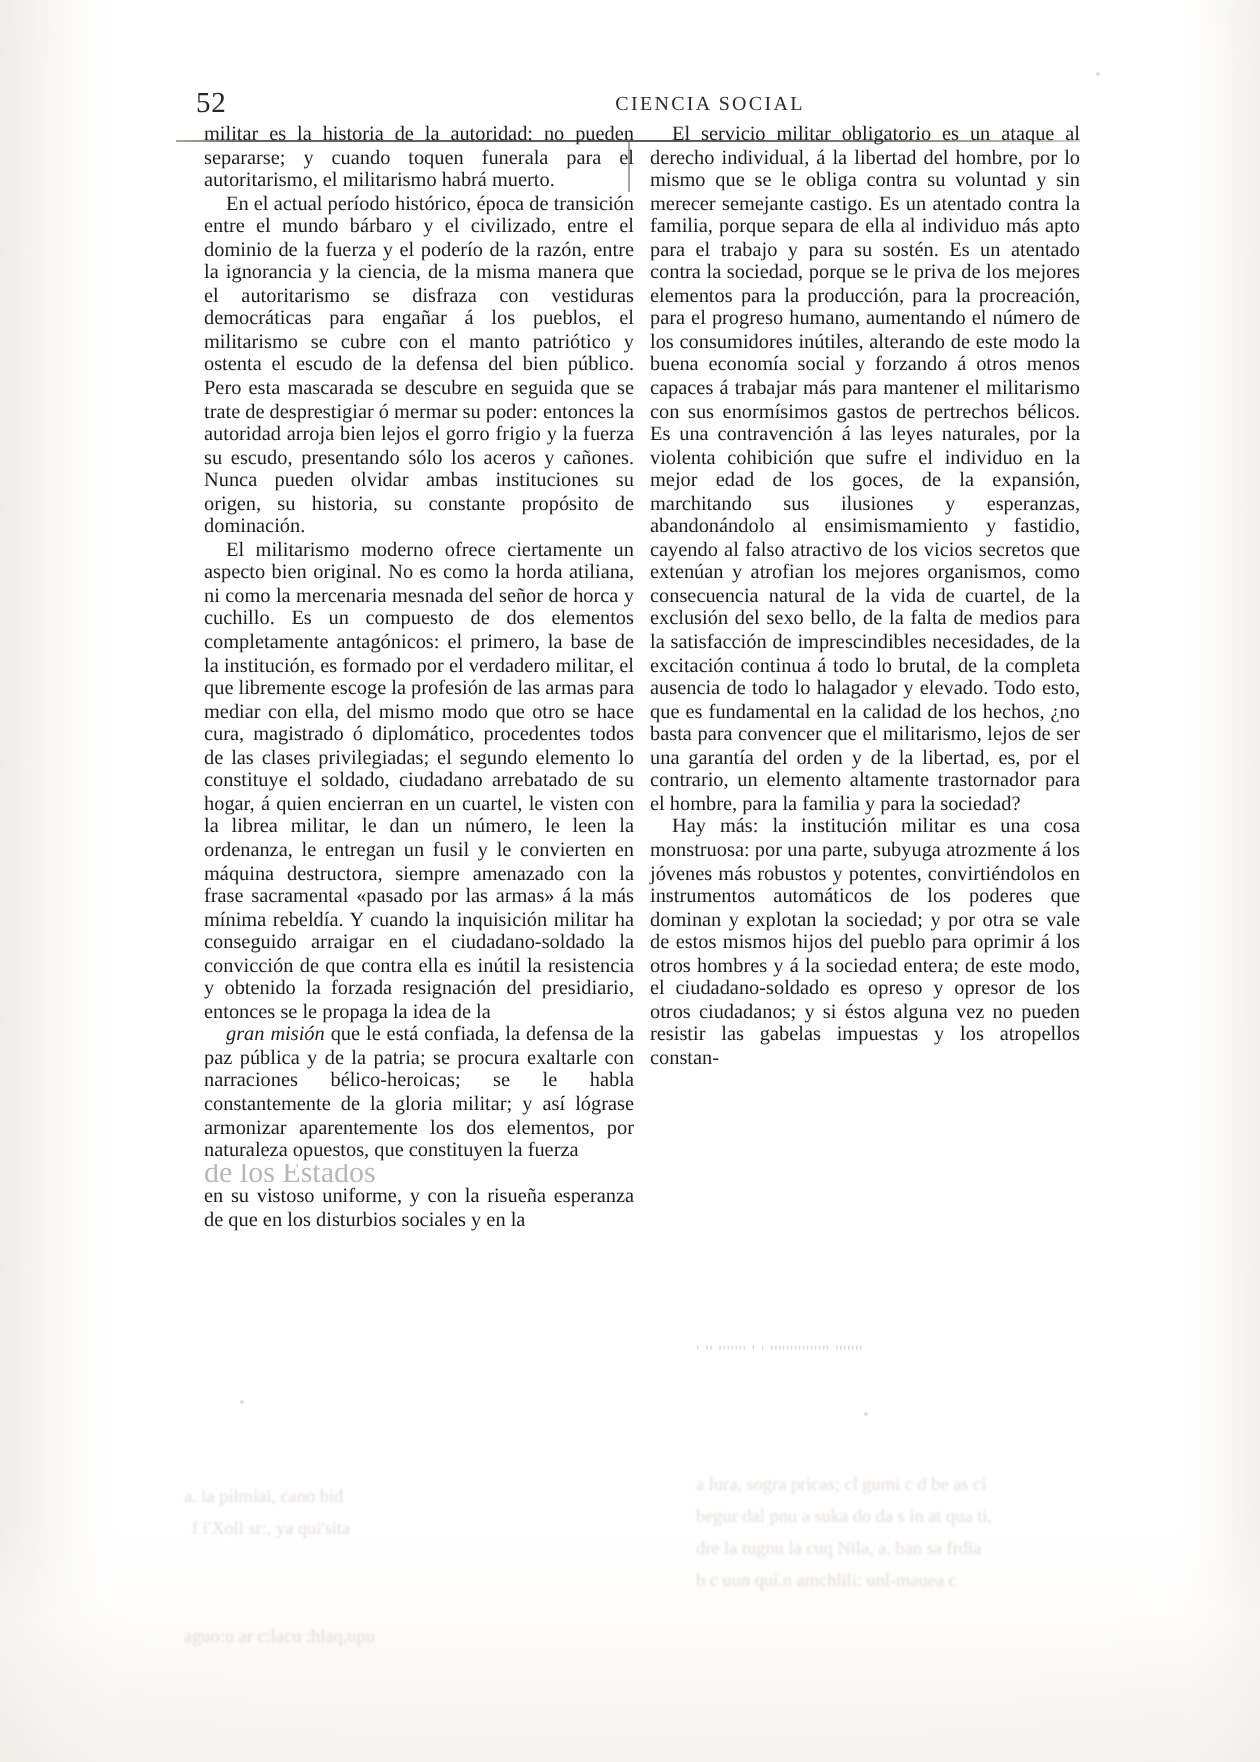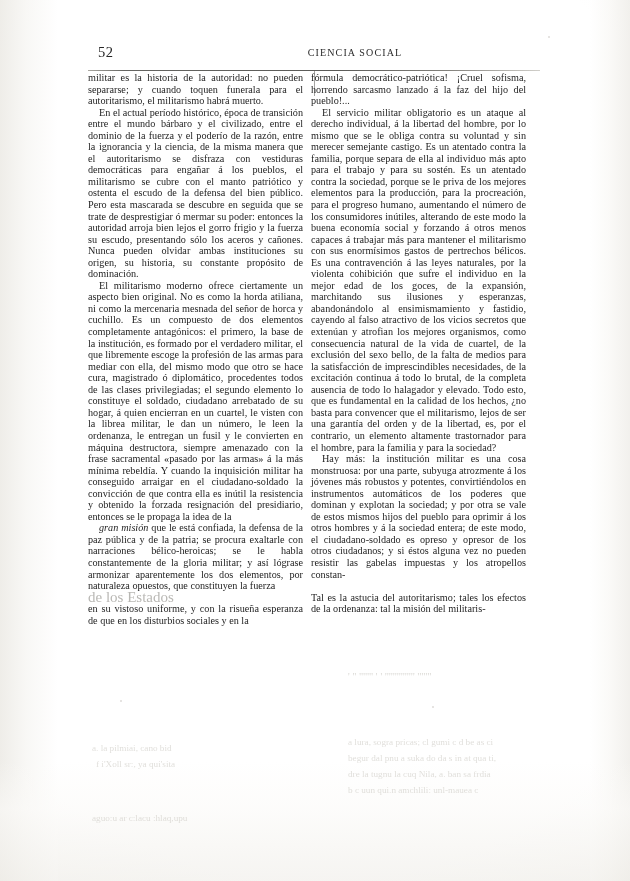--- a/index.html
+++ b/index.html
@@ -79,24 +79,25 @@
     height: 1px;
     background: linear-gradient(to right,
         #9a9890 0%, #4a4a46 8%, #3d3d3a 55%, #6f6d67 80%, #c9c7c1 100%);
     opacity: .85;
   }
 
   
   .columns {
     position: absolute;
     left: 88px;
-    top: 72px;
+    top: 62px;
     width: 452px;
     display: flex;
     gap: 8px;
+    justify-content: flex-end;
   }
   .col {
     width: 215px;
   }
   .col p {
     margin: 0;
     font-size: 10.2px;
     line-height: 11.55px;
     text-align: justify;
     text-align-last: left;
@@ -191,25 +192,23 @@
   <div class="col">
     <p>militar es la historia de la autoridad: no pueden separarse; y cuando toquen funerala para el autoritarismo, el militarismo habrá muerto.</p>
     <p class="indent">En el actual período histórico, época de transición entre el mundo bárbaro y el civilizado, entre el dominio de la fuerza y el poderío de la razón, entre la ignorancia y la ciencia, de la misma manera que el autoritarismo se disfraza con vestiduras democráticas para engañar á los pueblos, el militarismo se cubre con el manto patriótico y ostenta el escudo de la defensa del bien público. Pero esta mascarada se descubre en seguida que se trate de desprestigiar ó mermar su poder: entonces la autoridad arroja bien lejos el gorro frigio y la fuerza su escudo, presentando sólo los aceros y cañones. Nunca pueden olvidar ambas instituciones su origen, su historia, su constante propósito de dominación.</p>
     <p class="indent">El militarismo moderno ofrece ciertamente un aspecto bien original. No es como la horda atiliana, ni como la mercenaria mesnada del señor de horca y cuchillo. Es un compuesto de dos elementos completamente antagónicos: el primero, la base de la institución, es formado por el verdadero militar, el que libremente escoge la profesión de las armas para mediar con ella, del mismo modo que otro se hace cura, magistrado ó diplomático, procedentes todos de las clases privilegiadas; el segundo elemento lo constituye el soldado, ciudadano arrebatado de su hogar, á quien encierran en un cuartel, le visten con la librea militar, le dan un número, le leen la ordenanza, le entregan un fusil y le convierten en máquina destructora, siempre amenazado con la frase sacramental «pasado por las armas» á la más mínima rebeldía. Y cuando la inquisición militar ha conseguido arraigar en el ciudadano-soldado la convicción de que contra ella es inútil la resistencia y obtenido la forzada resignación del presidiario, entonces se le propaga la idea de la </p>
     <p class="indent"><span></span><em class="gran">gran misión</em><span> que le está confiada, la defensa de la paz pública y de la patria; se procura exaltarle con narraciones bélico-heroicas; se le habla constantemente de la gloria militar; y así lógrase armonizar aparentemente los dos elementos, por naturaleza opuestos, que constituyen la fuerza</span></p>
     <div class="faded-line">de los Estados</div>
     <p class="overlap-line">en su vistoso uniforme, y con la risueña esperanza de que en los disturbios sociales y en la</p>
   </div>
 
   <div class="col">
-    <p>fórmula democrático-patriótica! ¡Cruel sofisma, horrendo sarcasmo lanzado á la faz del hijo del pueblo!...</p>
     <p class="indent">El servicio militar obligatorio es un ataque al derecho individual, á la libertad del hombre, por lo mismo que se le obliga contra su voluntad y sin merecer semejante castigo. Es un atentado contra la familia, porque separa de ella al individuo más apto para el trabajo y para su sostén. Es un atentado contra la sociedad, porque se le priva de los mejores elementos para la producción, para la procreación, para el progreso humano, aumentando el número de los consumidores inútiles, alterando de este modo la buena economía social y forzando á otros menos capaces á trabajar más para mantener el militarismo con sus enormísimos gastos de pertrechos bélicos. Es una contravención á las leyes naturales, por la violenta cohibición que sufre el individuo en la mejor edad de los goces, de la expansión, marchitando sus ilusiones y esperanzas, abandonándolo al ensimismamiento y fastidio, cayendo al falso atractivo de los vicios secretos que extenúan y atrofian los mejores organismos, como consecuencia natural de la vida de cuartel, de la exclusión del sexo bello, de la falta de medios para la satisfacción de imprescindibles necesidades, de la excitación continua á todo lo brutal, de la completa ausencia de todo lo halagador y elevado. Todo esto, que es fundamental en la calidad de los hechos, ¿no basta para convencer que el militarismo, lejos de ser una garantía del orden y de la libertad, es, por el contrario, un elemento altamente trastornador para el hombre, para la familia y para la sociedad?</p>
     <p class="indent">Hay más: la institución militar es una cosa monstruosa: por una parte, subyuga atrozmente á los jóvenes más robustos y potentes, convirtiéndolos en instrumentos automáticos de los poderes que dominan y explotan la sociedad; y por otra se vale de estos mismos hijos del pueblo para oprimir á los otros hombres y á la sociedad entera; de este modo, el ciudadano-soldado es opreso y opresor de los otros ciudadanos; y si éstos alguna vez no pueden resistir las gabelas impuestas y los atropellos constan-</p>
     <div class="faded-line">&nbsp;</div>
-    <p class="overlap-line">Tal es la astucia del autoritarismo; tales los efectos de la ordenanza: tal la misión del militaris-</p>
   </div>
 
 </div>
 
 <div class="ghost-block" style="left:92px; top:742px;">a. la pilmiai, cano bid</div>
 <div class="ghost-block" style="left:96px; top:758px;">f i'Xoll sr:, ya qui'sita</div>
 <div class="ghost-block" style="left:92px; top:812px;">aguo:u ar c:lacu :hlaq,upu</div>
 <div class="ghost-block" style="left:348px; top:736px;">a lura, sogra pricas; cl gumi c d be as ci</div>
 <div class="ghost-block" style="left:348px; top:752px;">begur dal pnu a suka do da s in at qua ti,</div>
 <div class="ghost-block" style="left:348px; top:768px;">dre la tugnu la cuq Nila, a. ban sa frdia</div>

